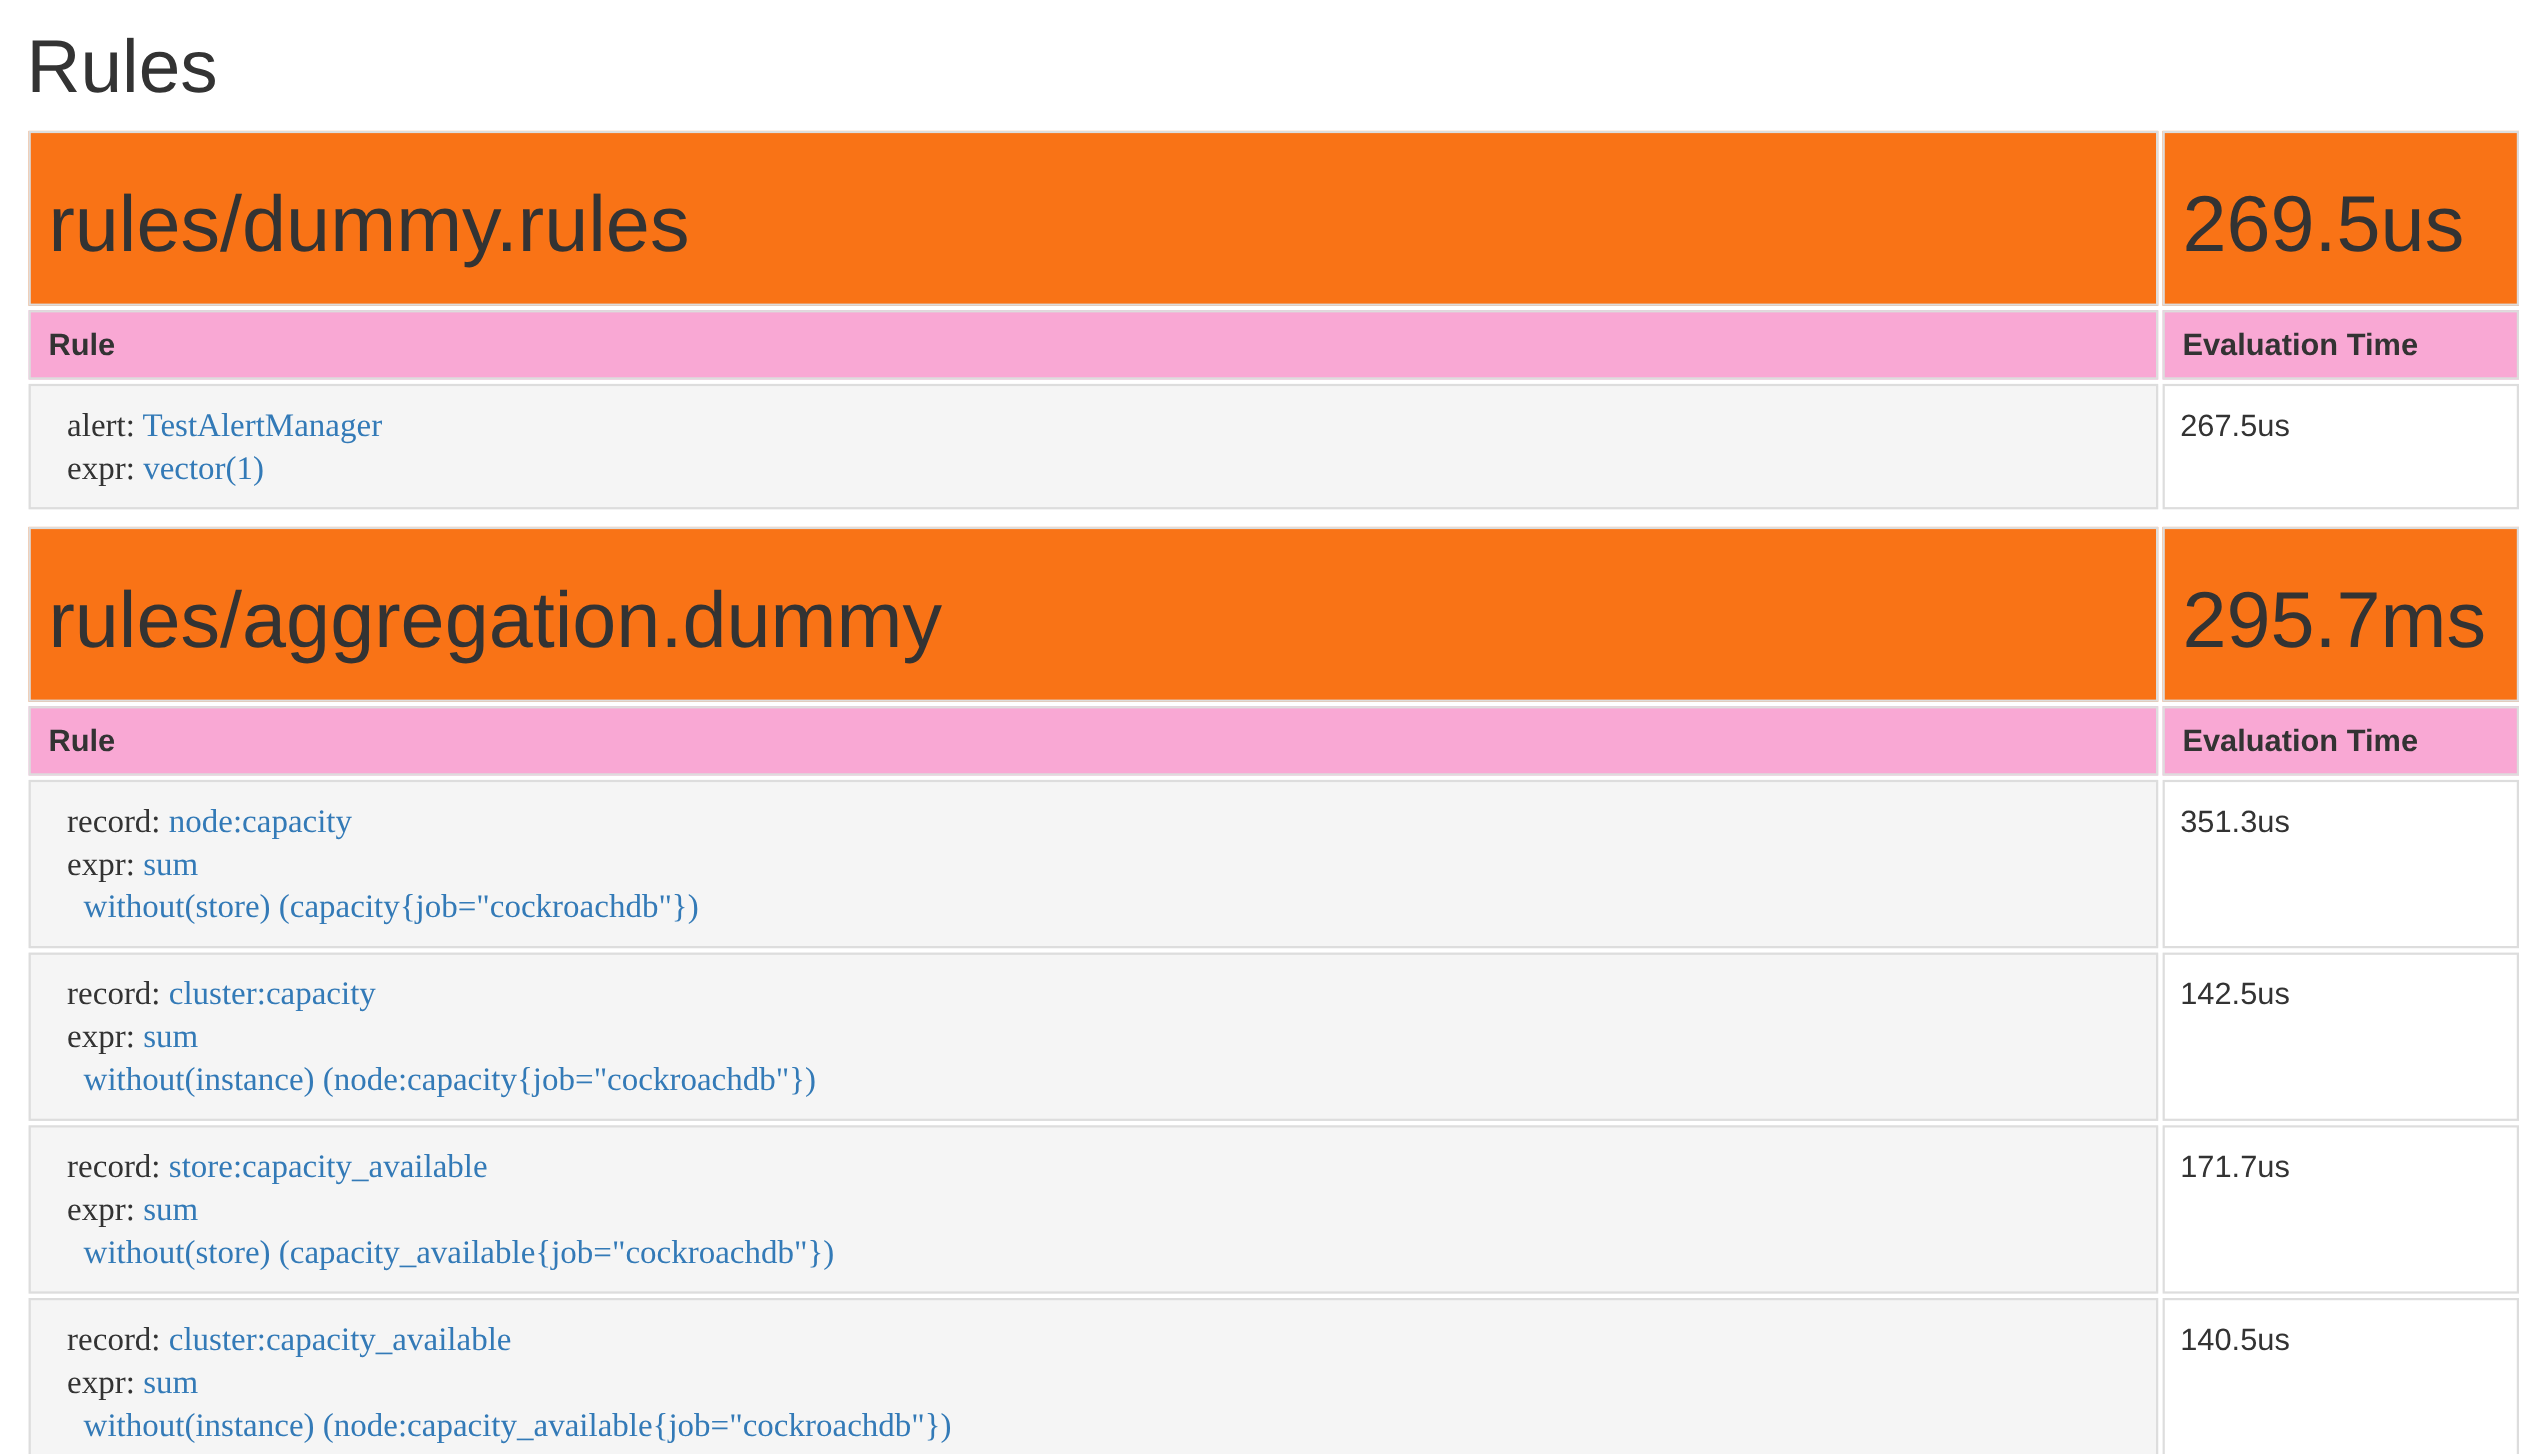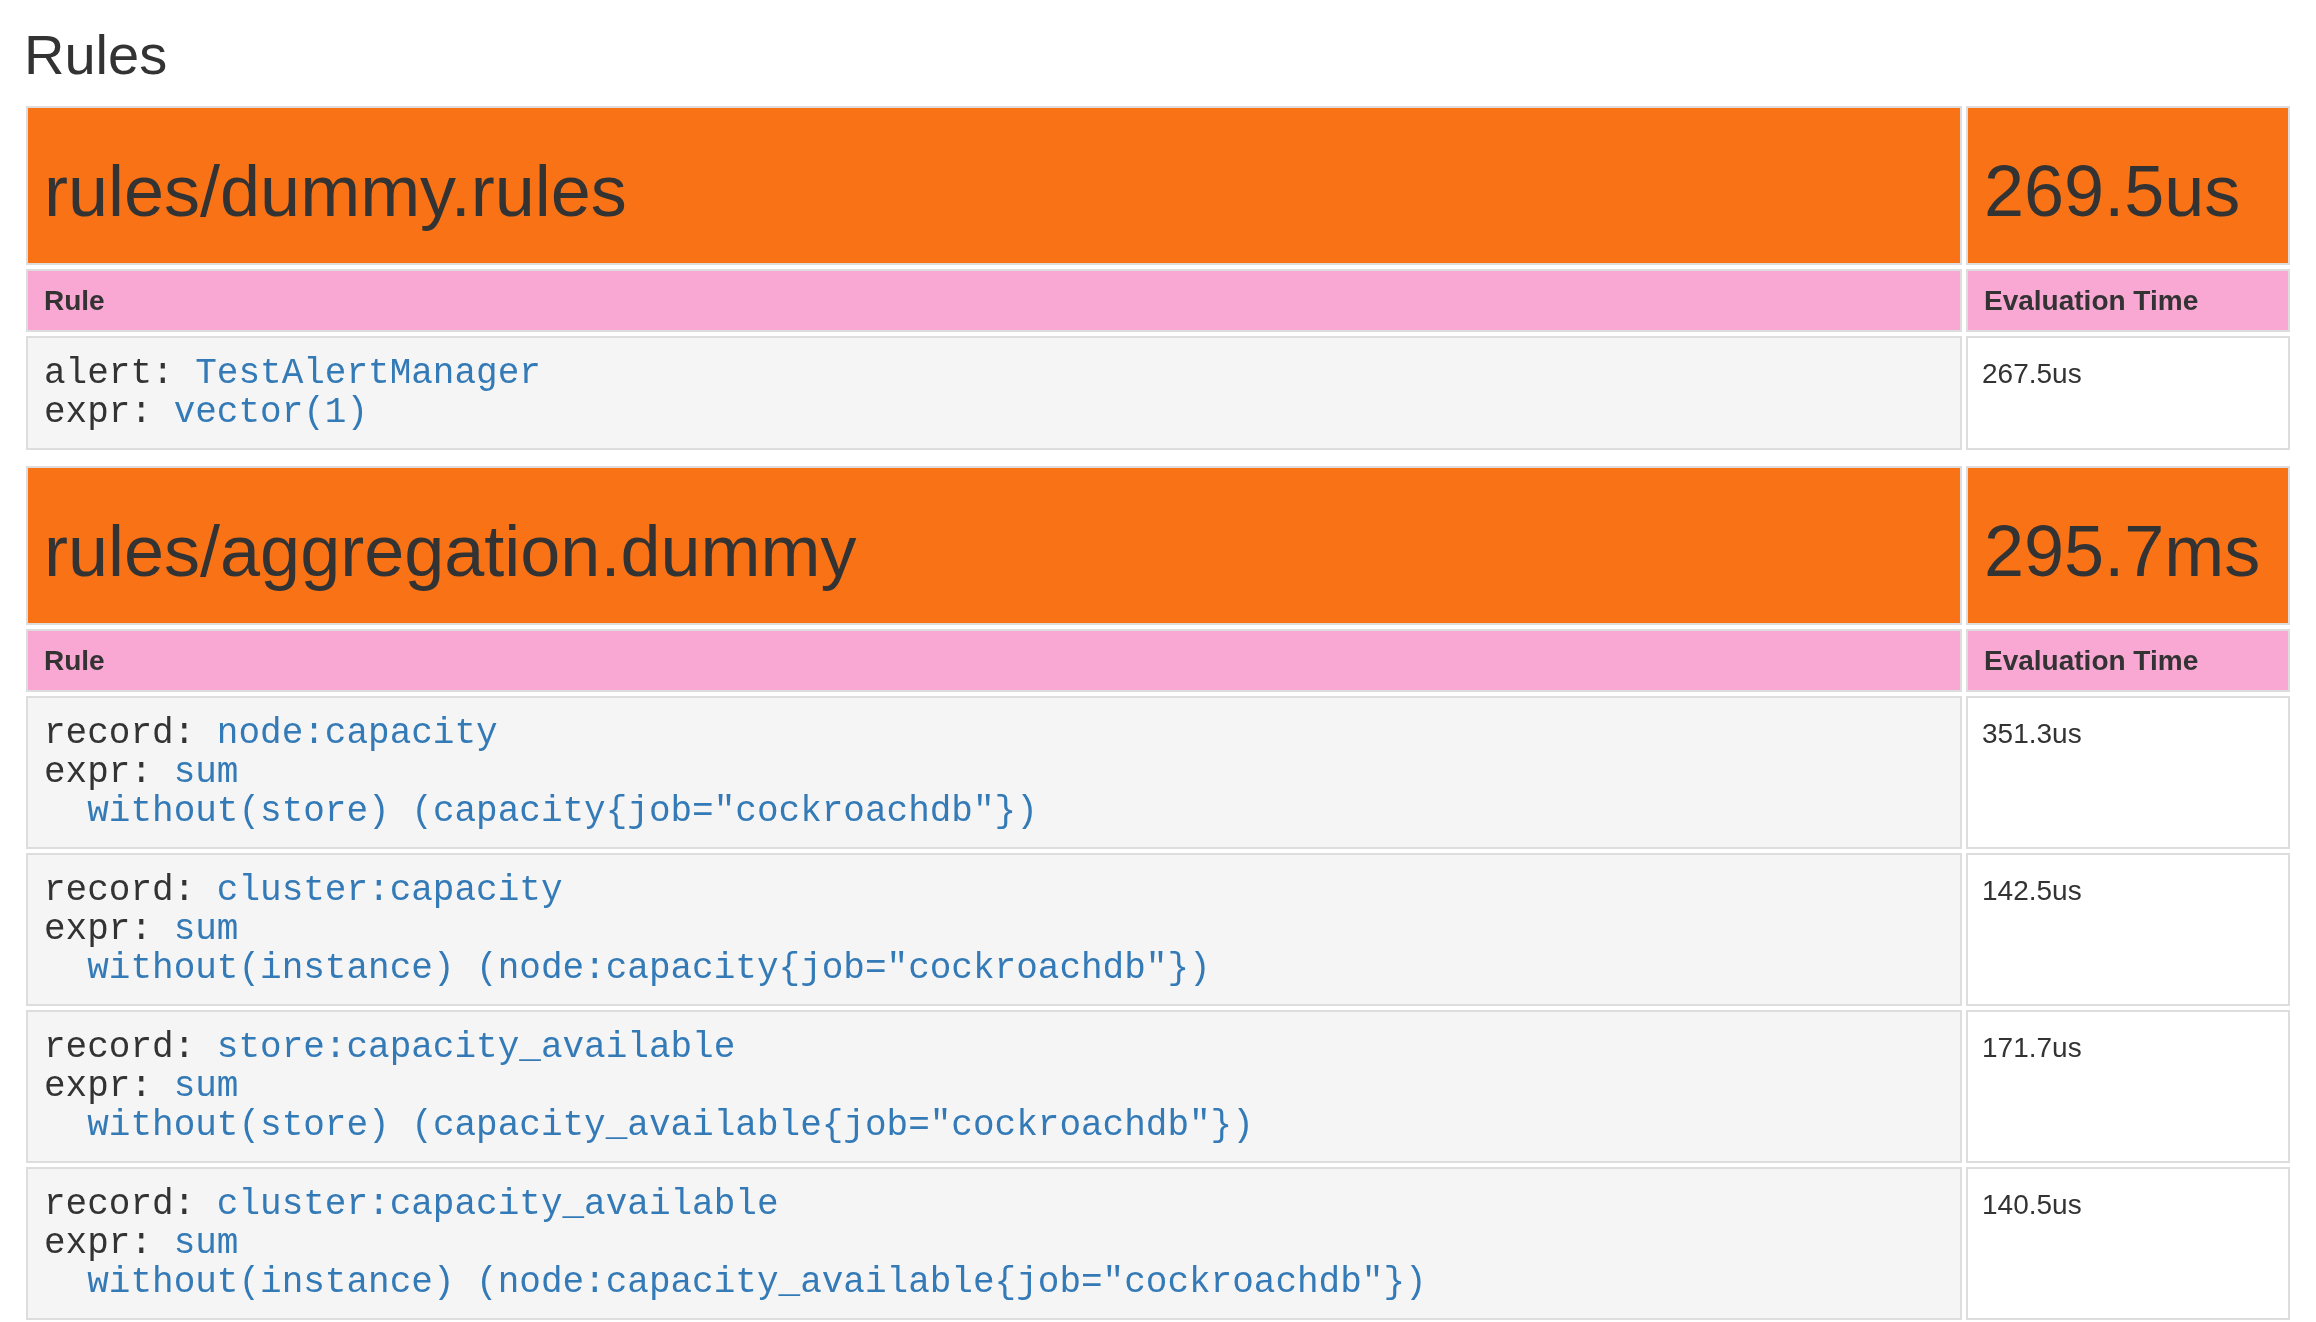--- a/index.html
+++ b/index.html
@@ -11,21 +11,21 @@
     width: 2316px;
     height: 1322px;
     overflow: hidden;
     font-family: "Liberation Sans", "DejaVu Sans", sans-serif;
     color: #333333;
   }
   .container {
     padding: 0 22px;
   }
   .page-title {
-    font-size: 56px;
+    font-size: 68px;
     font-weight: 500;
     line-height: 1.1;
     margin: 24px 0 16px 2px;
     color: #333333;
   }
   table.rules-table {
     width: 100%;
     border-collapse: separate;
     border-spacing: 4px;
     table-layout: fixed;
@@ -57,26 +57,27 @@
     padding: 14px 16px;
     color: #333333;
     background: #f9a8d4;
   }
   td.rule-cell {
     background: #f5f5f5;
     padding: 16px;
     vertical-align: top;
   }
   .code {
-    font-family: Liberation Mono, monospace;
-    font-size: 36px;
+    font-family: Liberation Serif, serif;
+    font-size: 30px;
     line-height: 39px;
     white-space: pre-wrap;
     color: #333333;
     word-break: break-word;
+    margin-left: 17px;
   }
   .code .kw { color: #333333; }
   a.rule-link {
     color: #337ab7;
     text-decoration: none;
     cursor: pointer;
   }
   td.time-cell {
     padding: 16px 14px;
     vertical-align: top;

